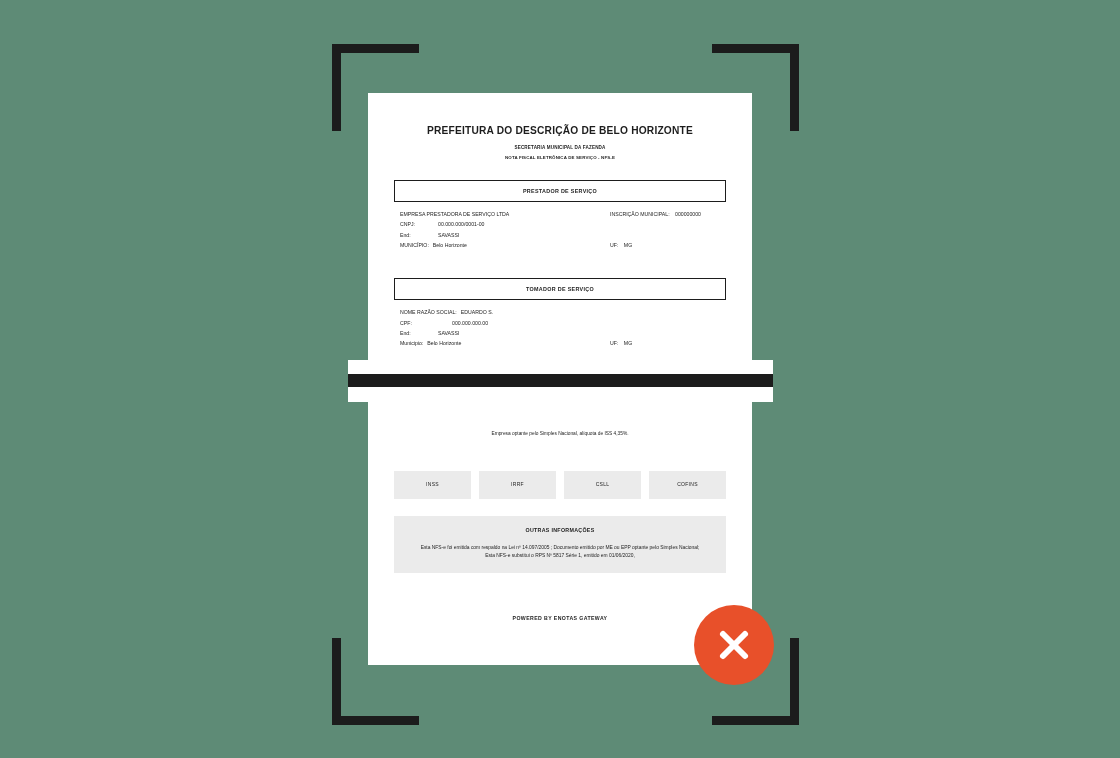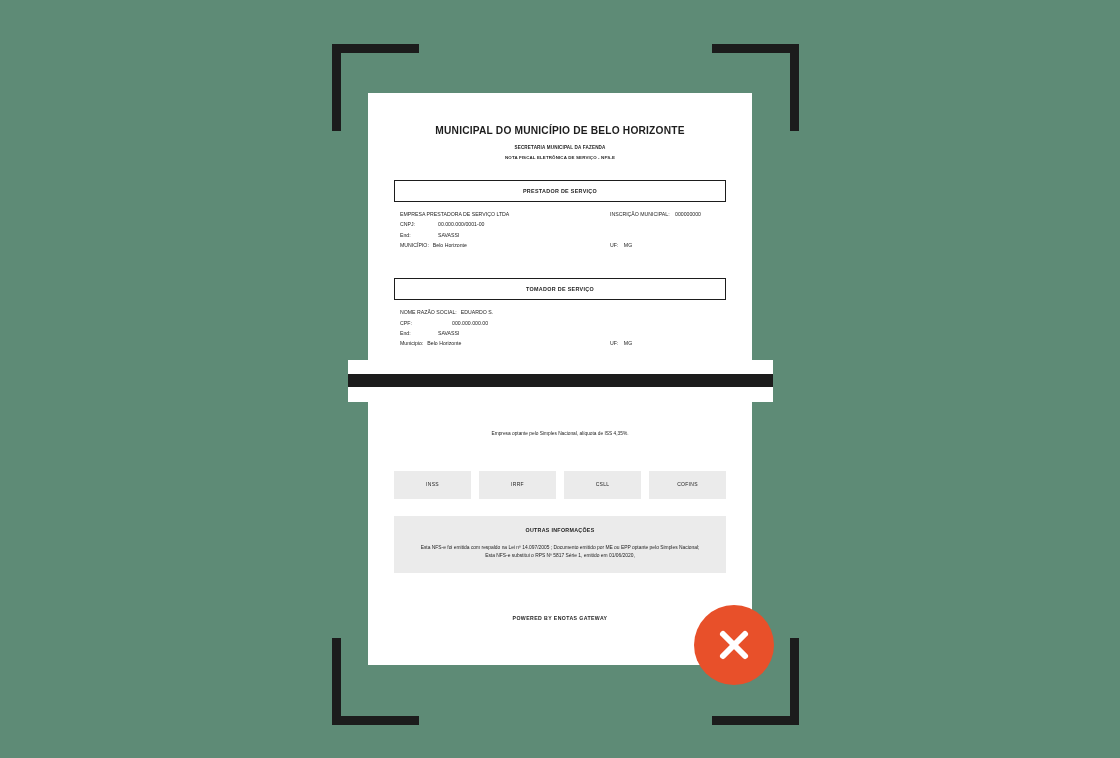--- a/index.html
+++ b/index.html
@@ -198,21 +198,21 @@
 </head>
 <body>
 
 <div class="corner tl"></div>
 <div class="corner tr"></div>
 <div class="corner bl"></div>
 <div class="corner br"></div>
 
 <div class="doc-page">
 
-  <div class="doc-title">MUNICIPAL DO MUNICÍPIO DE BELO HORIZONTE</div>
+  <div class="doc-title">PREFEITURA DO DESCRIÇÃO DE BELO HORIZONTE</div>
   <div class="doc-sub">SECRETARIA MUNICIPAL DA FAZENDA</div>
   <div class="doc-sub2">NOTA FISCAL ELETRÔNICA DE SERVIÇO - NFS-E</div>
 
   <div class="section-header">PRESTADOR DE SERVIÇO</div>
   <div class="kv-block">
     <div class="kv-row">
       <div class="kv-left">
         <span class="kv-label">EMPRESA PRESTADORA DE SERVIÇO  LTDA</span>
       </div>
       <div class="kv-right">

